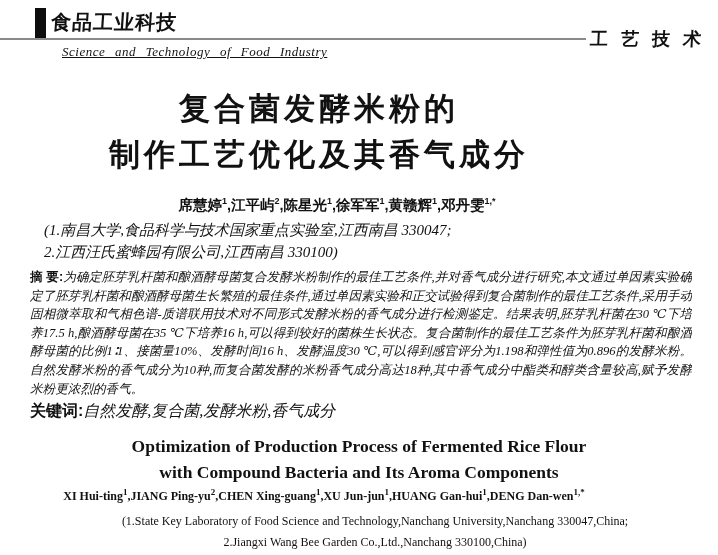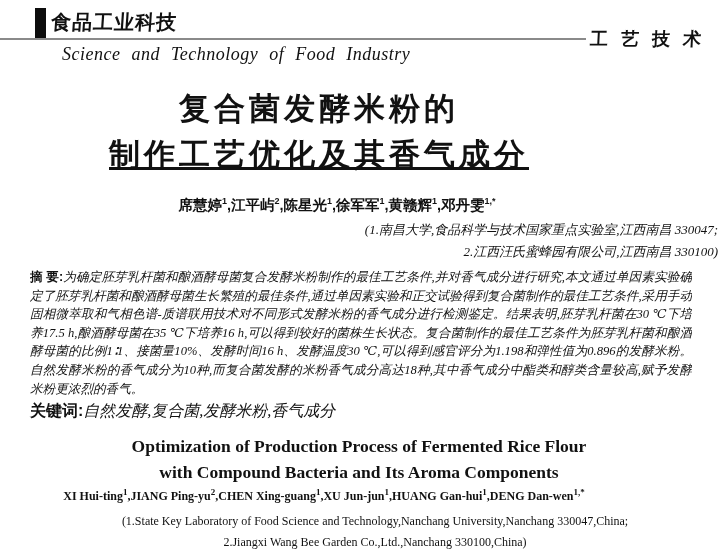--- a/index.html
+++ b/index.html
@@ -22,24 +22,25 @@
     letter-spacing: 1px;
     font-family: "Liberation Serif", serif;
     transform: skewX(-4deg);
     border-bottom: 2px solid #0d0d0d;
     padding: 0 4px 2px 0;
     white-space: nowrap;
   }
   .journal-en {
     position: absolute; left: 62px; top: 44px;
     font-style: italic;
-    font-size: 18px;
+    font-size: 13px;
     word-spacing: 6px;
     letter-spacing: 0.5px;
     white-space: nowrap;
+    text-decoration: underline;
   }
   .header-rule {
     position: absolute; left: 0; top: 38px;
     width: 586px; height: 2px; background: #8a8a8a;
   }
   .section-label {
     position: absolute; right: 4px; top: 27px;
     font-size: 18px; font-weight: bold;
     letter-spacing: 13px;
     font-family: "Liberation Sans", sans-serif;
@@ -50,37 +51,38 @@
   
   .title-cn {
     position: absolute; left: 0; width: 638px;
     text-align: center;
     font-size: 31px; font-weight: bold;
     letter-spacing: 4px;
     font-family: "Liberation Serif", serif;
     white-space: nowrap;
   }
   .title-cn.l1 { top: 88px; }
-  .title-cn.l2 { top: 134px; text-decoration: underline; }
+  .title-cn.l2 { top: 134px; }
 
   
   .authors-cn {
     position: absolute; left: 0; top: 196px; width: 674px;
     text-align: center;
     font-size: 14.5px; font-weight: bold;
     font-family: "Liberation Sans", sans-serif;
     white-space: nowrap;
   }
   .authors-cn sup, .authors-en sup { font-size: 9px; font-weight: bold; }
   .affil-cn {
     position: absolute; left: 0; width: 718px;
-    text-align: right;
-    font-size: 13px;
+    text-align: left;
+    font-size: 15px;
     font-style: italic;
     white-space: nowrap;
+    padding-left: 44px;
   }
   .affil-cn.l1 { top: 221px; }
   .affil-cn.l2 { top: 243px; }
 
   
   .abstract {
     position: absolute; left: 30px; top: 268px;
     width: 662px; height: 131px;
     font-size: 12.6px; line-height: 18.6px;
     text-align: justify;

